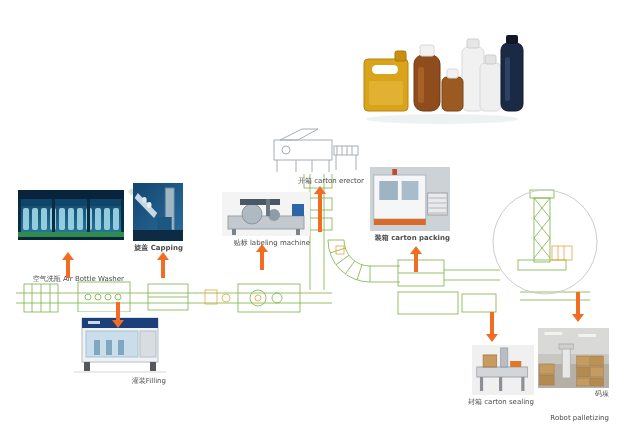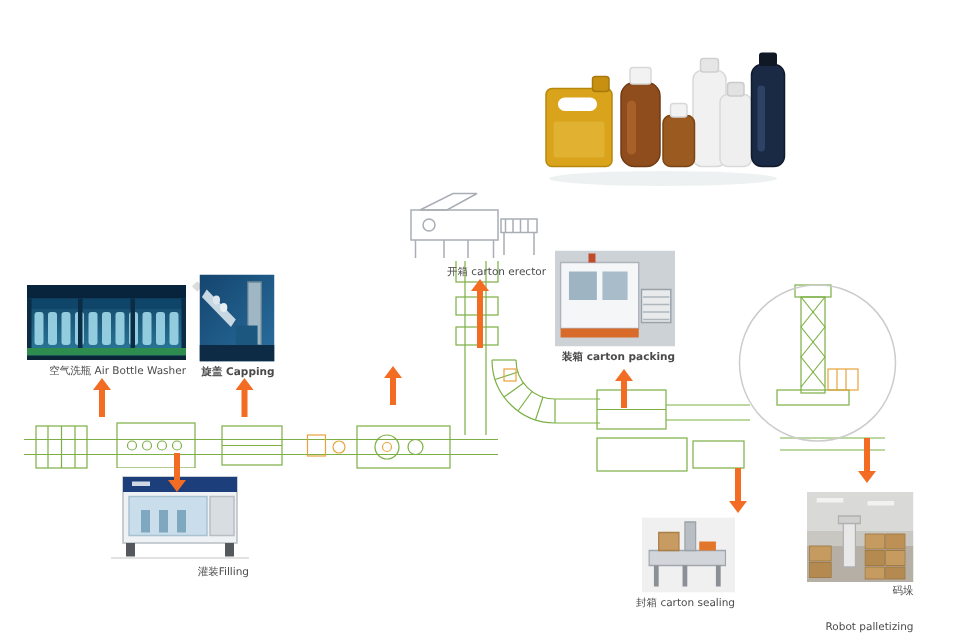--- a/index.html
+++ b/index.html
@@ -153,21 +153,21 @@
       <g>
         <rect x="139" y="10" width="22" height="68" rx="7" fill="#1A2A45" stroke="#101A2C"></rect>
         <rect x="144" y="2" width="12" height="9" rx="2" fill="#101826"></rect>
         <rect x="143" y="24" width="5" height="44" rx="2.5" fill="#33496E" opacity="0.8"></rect>
       </g>
 
       <ellipse cx="80" cy="86" rx="76" ry="5" fill="#9FB0B8" opacity="0.18"></ellipse>
     </svg>
   </div>
 
-  <figure class="station" style="left:18px;top:190px;width:106px;">
+  <figure class="station" style="left:18px;top:190px;width:106px;gap:32px;">
     <div class="photo" style="height:50px;">
       <svg viewBox="0 0 106 50" preserveAspectRatio="none" xmlns="http://www.w3.org/2000/svg">
         <defs>
             <linearGradient id="aw" x1="0" y1="0" x2="0" y2="1">
           <stop offset="0" stop-color="#0D3B5E"></stop>
               <stop offset="1" stop-color="#2D7EA0"></stop>
             </linearGradient>
           </defs>
         <rect width="106" height="50" fill="url(#aw)"></rect>
         <rect width="106" height="9" fill="#07243C"></rect>
@@ -212,20 +212,36 @@
         <rect x="40" y="5" width="11" height="42" fill="#9FB6C4" stroke="#6E8694"></rect>
         <circle cx="20" cy="22" r="3" fill="#E8EEF2"></circle>
           <circle cx="14" cy="17" r="3" fill="#DDE6EC"></circle>
         <rect x="0" y="47" width="62" height="11" fill="#0D2B44"></rect>
         <rect x="30" y="34" width="18" height="13" fill="#1C577F"></rect>
       </svg>
     </div>
     <figcaption class="label">旋盖 Capping</figcaption>
   </figure>
 
+  <figure class="station" style="left:222px;top:192px;width:88px;">
+    <div class="photo" style="height:44px;">
+      <svg viewBox="0 0 88 44" preserveAspectRatio="none" xmlns="http://www.w3.org/2000/svg">
+        <rect width="88" height="44" fill="#F4F4F4"></rect>
+        <rect x="6" y="24" width="76" height="13" fill="#C3C9CF" stroke="#9AA1A8"></rect>
+        <circle cx="30" cy="22" r="10" fill="#AEB9C2" stroke="#8795A0"></circle>
+        <circle cx="52" cy="23" r="6" fill="#8F9BA6"></circle>
+        <rect x="18" y="7" width="40" height="6" fill="#4A5866"></rect>
+        <rect x="44" y="7" width="4" height="17" fill="#6A7885"></rect>
+        <rect x="70" y="12" width="12" height="12" fill="#2B66A8"></rect>
+        <rect x="10" y="37" width="4" height="6" fill="#7A828A"></rect>
+          <rect x="74" y="37" width="4" height="6" fill="#7A828A"></rect>
+      </svg>
+    </div>
+    <figcaption class="label">贴标 labeling machine</figcaption>
+  </figure>
 
   <figure class="station" style="left:266px;top:126px;width:98px;">
     <div class="photo" style="height:48px;">
       <svg viewBox="0 0 98 48" preserveAspectRatio="none" xmlns="http://www.w3.org/2000/svg">
         <rect width="98" height="48" fill="#FFFFFF"></rect>
         <g stroke="#A8AEB4" stroke-width="1" fill="none">
           <rect x="8" y="14" width="58" height="20"></rect>
           <polygon points="14,14 36,3 52,3 32,14"></polygon>
           <line x1="11" y1="34" x2="11" y2="46"></line>
             <line x1="63" y1="34" x2="63" y2="46"></line>
@@ -277,21 +293,21 @@
         <rect x="44" y="28" width="6" height="15" fill="#7FA8C0"></rect>
         <rect x="66" y="19" width="16" height="26" fill="#D8DDE1" stroke="#B8BEC4"></rect>
         <rect x="10" y="50" width="6" height="9" fill="#55595D"></rect>
           <rect x="76" y="50" width="6" height="9" fill="#55595D"></rect>
         <line x1="0" y1="60" x2="92" y2="60" stroke="#D8D8D8"></line>
       </svg>
     </div>
     <figcaption class="label">灌装Filling</figcaption>
   </figure>
 
-  <figure class="station" style="left:428px;top:345px;width:62px;">
+  <figure class="station" style="left:472px;top:345px;width:62px;">
     <div class="photo" style="height:50px;">
       <svg viewBox="0 0 78 50" preserveAspectRatio="none" xmlns="http://www.w3.org/2000/svg">
         <rect width="78" height="50" fill="#F0F0F0"></rect>
         <rect x="6" y="22" width="64" height="10" fill="#D2D6DA" stroke="#A0A6AC"></rect>
         <rect x="14" y="10" width="17" height="12" fill="#C79B62" stroke="#A87F46"></rect>
         <rect x="36" y="3" width="9" height="19" fill="#B8BEC4" stroke="#9AA1A8"></rect>
         <rect x="48" y="16" width="14" height="6" fill="#E2762A"></rect>
         <rect x="10" y="32" width="4" height="14" fill="#8A9096"></rect>
           <rect x="34" y="32" width="4" height="14" fill="#8A9096"></rect>
         <rect x="62" y="32" width="4" height="14" fill="#8A9096"></rect>

